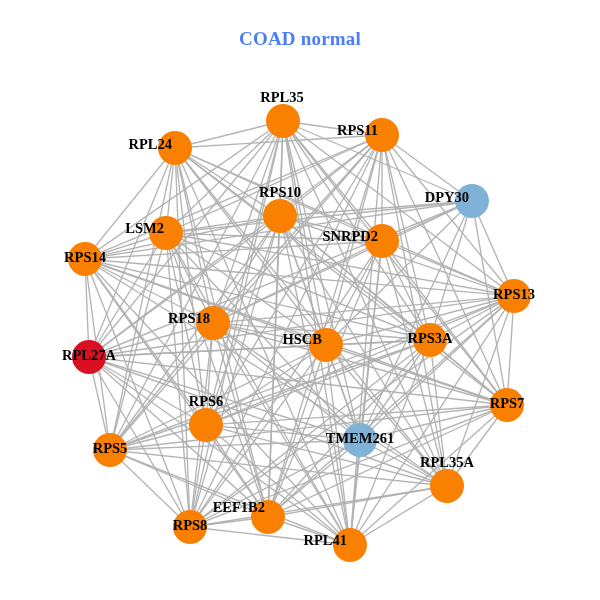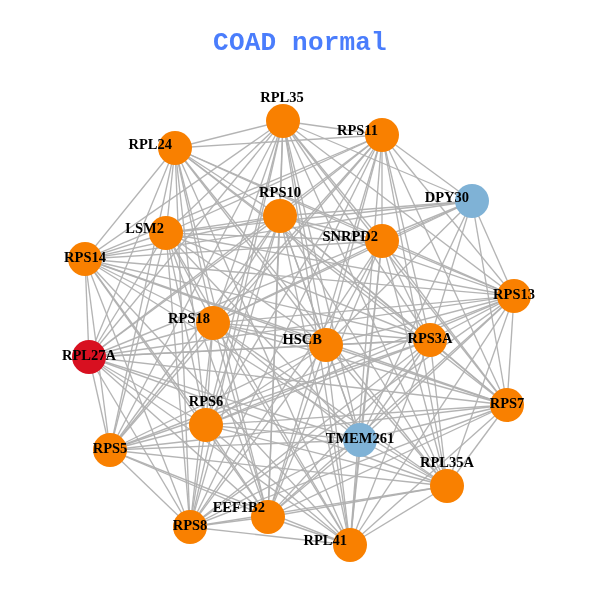--- a/index.html
+++ b/index.html
@@ -14,22 +14,22 @@
     background: #ffffff;
     overflow: hidden;
     font-family: "Liberation Serif", "DejaVu Serif", serif;
   }
   #title {
     position: absolute;
     left: 0;
     top: 28px;
     width: 600px;
     text-align: center;
-    font-family: Liberation Mono, monospace;
-    font-size: 26px;
+    font-family: Liberation Serif, serif;
+    font-size: 19px;
     font-weight: bold;
     color: #4a7dfc;
     letter-spacing: 0.2px;
   }
   #graph {
     position: absolute;
     left: 0;
     top: 0;
     width: 600px;
     height: 600px;

